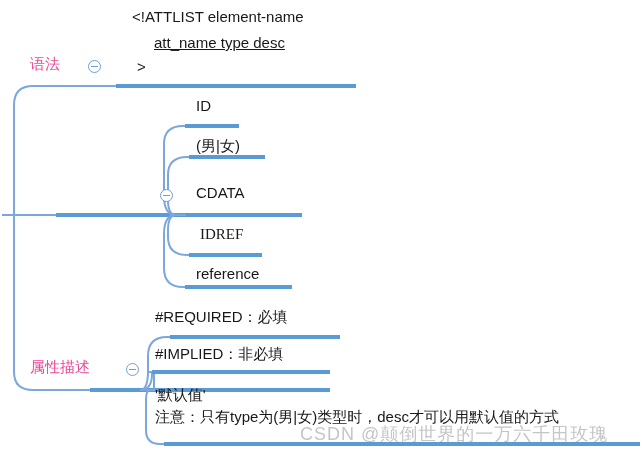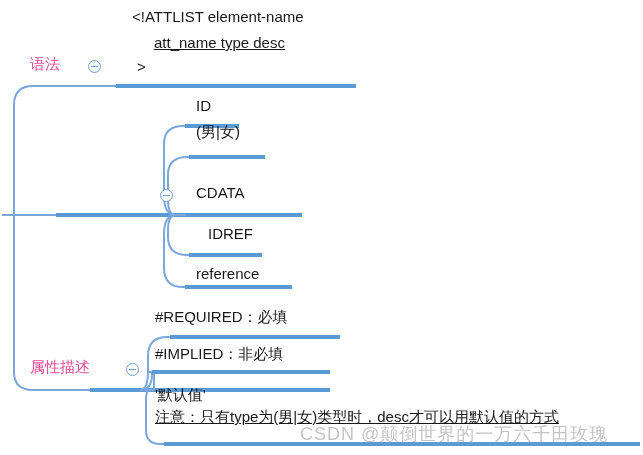--- a/index.html
+++ b/index.html
@@ -118,28 +118,28 @@
   <div class="branch-label" style="left:30px; top:55px;">语法</div>
   <div class="toggle" style="left:88px; top:60px;"></div>
 
   <div class="node-label mono-ish" style="left:132px; top:8px;">&lt;!ATTLIST element-name</div>
   <div class="node-label mono-ish" style="left:154px; top:34px;text-decoration:underline;">att_name type desc</div>
   <div class="node-label mono-ish" style="left:137px; top:58px;">&gt;</div>
 
   <div class="toggle" style="left:160px; top:189px;"></div>
 
   <div class="node-label" style="left:196px; top:97px;">ID</div>
-  <div class="node-label" style="left:196px; top:123px;">(男|女)</div>
+  <div class="node-label" style="left:196px; top:137px;">(男|女)</div>
   <div class="node-label" style="left:196px; top:184px;">CDATA</div>
-  <div class="node-label" style="left:208px; top:225px;">IDREF</div>
+  <div class="node-label" style="left:200px; top:225px;font-family:Liberation Serif, serif;">IDREF</div>
   <div class="node-label" style="left:196px; top:265px;">reference</div>
 
   <div class="branch-label" style="left:30px; top:358px;">属性描述</div>
   <div class="toggle" style="left:126px; top:363px;"></div>
 
   <div class="node-label" style="left:155px; top:308px;text-align:right;">#REQUIRED：必填</div>
   <div class="node-label" style="left:155px; top:345px;">#IMPLIED：非必填</div>
   <div class="node-label" style="left:155px; top:386px;">'默认值'</div>
-  <div class="node-label" style="left:155px; top:408px;text-decoration:underline;">注意：只有type为(男|女)类型时，desc才可以用默认值的方式</div>
+  <div class="node-label" style="left:155px; top:408px;">注意：只有type为(男|女)类型时，desc才可以用默认值的方式</div>
 
   <div class="watermark" style="left:300px; top:422px;">CSDN @颠倒世界的一万六千田玫瑰</div>
 
 </div>
 
 </body></html>

